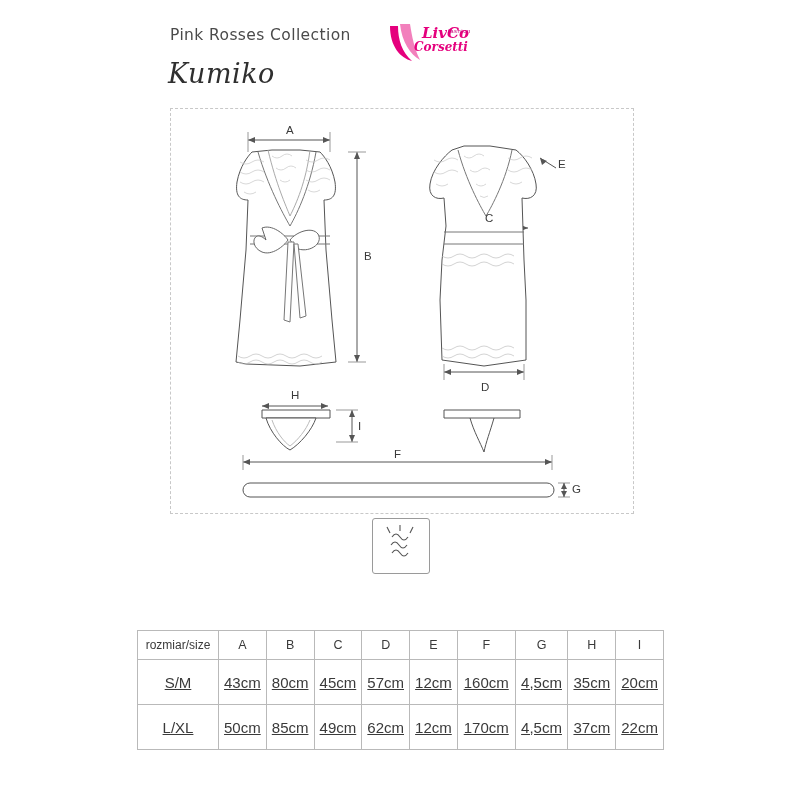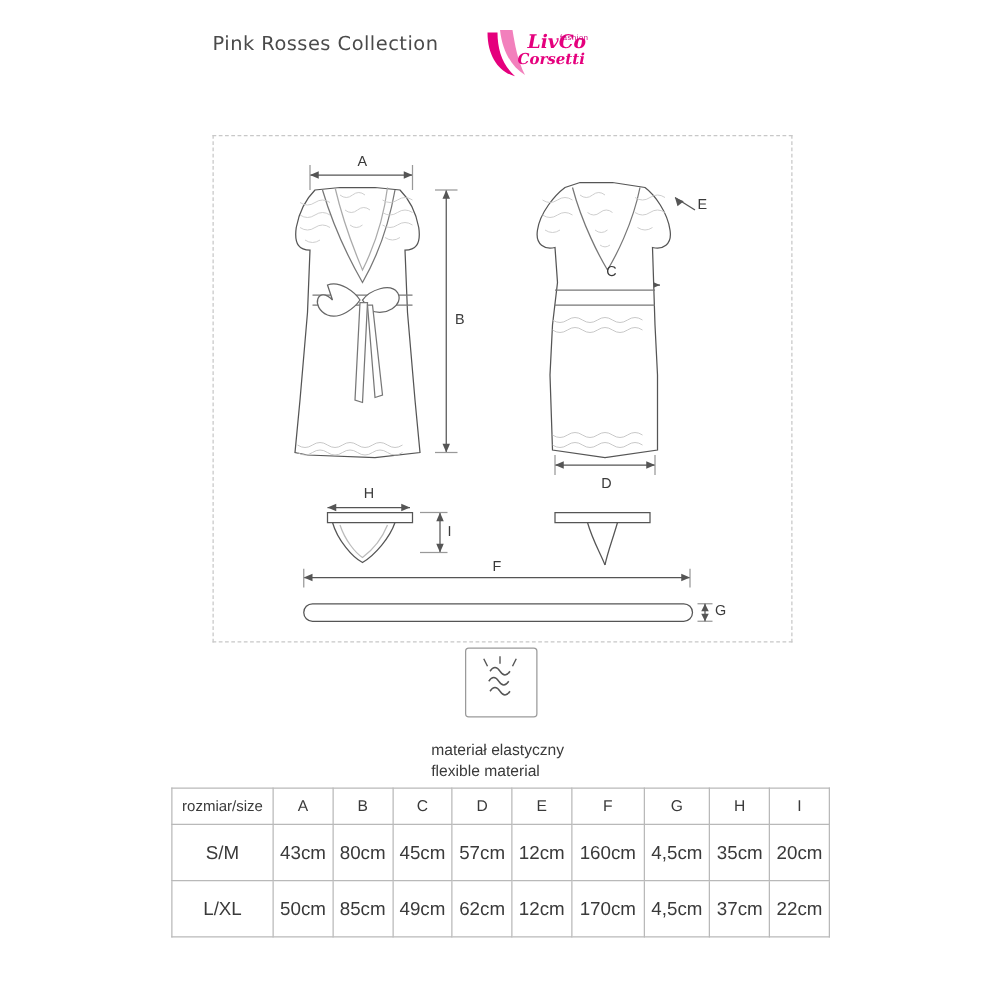--- a/index.html
+++ b/index.html
@@ -134,35 +134,37 @@
     color: #3a3a3a;
     height: 42px;
     font-family: "Liberation Sans", sans-serif;
   }
   .size-table thead td {
     height: 26px;
     font-size: 12.5px;
   }
   .size-table tbody td {
     font-size: 15px;
+    text-decoration: underline;
   }
   .col-head-first {
     width: 78px;
     font-size: 12px !important;
   }
   .row-label {
     font-size: 15px;
   }
 </style>
 </head>
 <body>
 
 <div class="page">
 
   <div class="collection-title">Pink Rosses Collection</div>
+  <div class="product-name">Kumiko</div>
 
   <div class="logo">
     <svg width="110" height="46" viewBox="0 0 110 46">
       <path d="M4 6 C 4 26, 14 38, 26 41 C 16 32, 12 20, 12 6 Z" fill="#e5007d"></path>
       <path d="M14 4 C 16 22, 24 34, 34 40 C 28 28, 26 16, 24 4 Z" fill="#f06ab0" opacity="0.85"></path>
     </svg>
     <div class="logo-text1">LivCo</div>
     <div class="logo-text2">Corsetti</div>
     <div class="logo-sub">fashion</div>
   </div>
@@ -331,24 +333,20 @@
         <path d="M19 18 q4 -6 8 0 q4 6 8 0"></path>
         <path d="M18 26 q4 -6 8 0 q4 6 8 0"></path>
         <path d="M19 34 q4 -6 8 0 q4 6 8 0"></path>
         <path d="M17 14 L 14 8"></path>
         <path d="M27 12 L 27 6"></path>
         <path d="M37 14 L 40 8"></path>
       </g>
     </svg>
   </div>
 
-  <div class="fabric-caption">
-    <div>materiał elastyczny</div>
-    <div>flexible material</div>
-  </div>
 
   <table class="size-table">
     <thead>
       <tr>
         <td class="col-head-first">rozmiar/size</td>
         <td>A</td>
         <td>B</td>
         <td>C</td>
         <td>D</td>
         <td>E</td>

